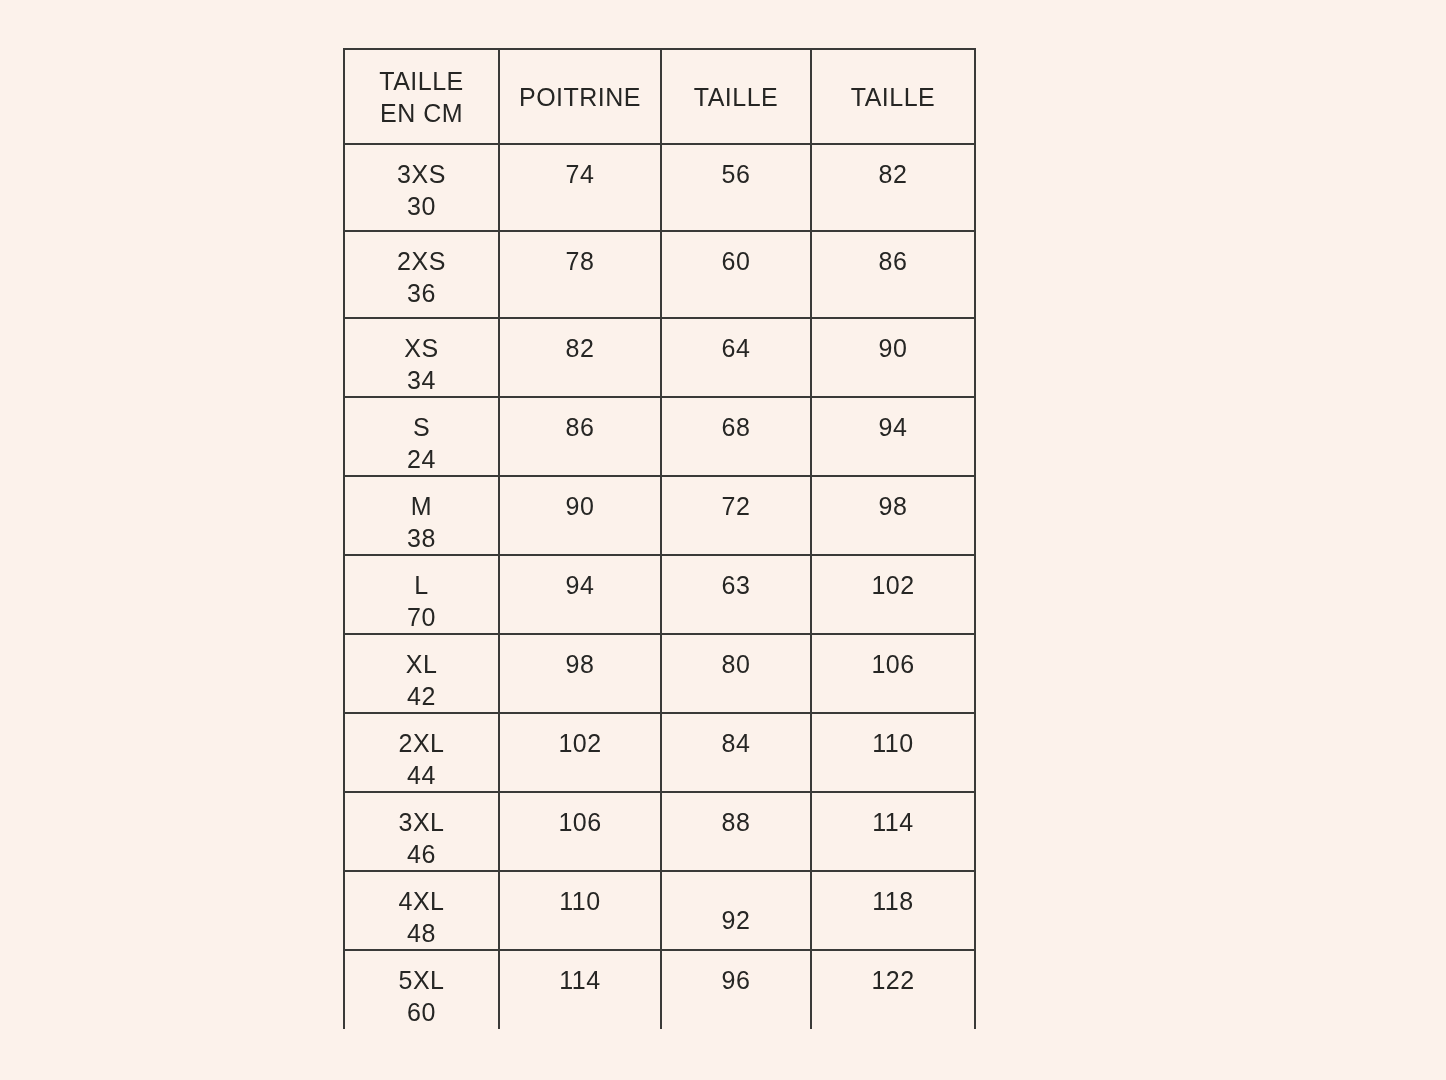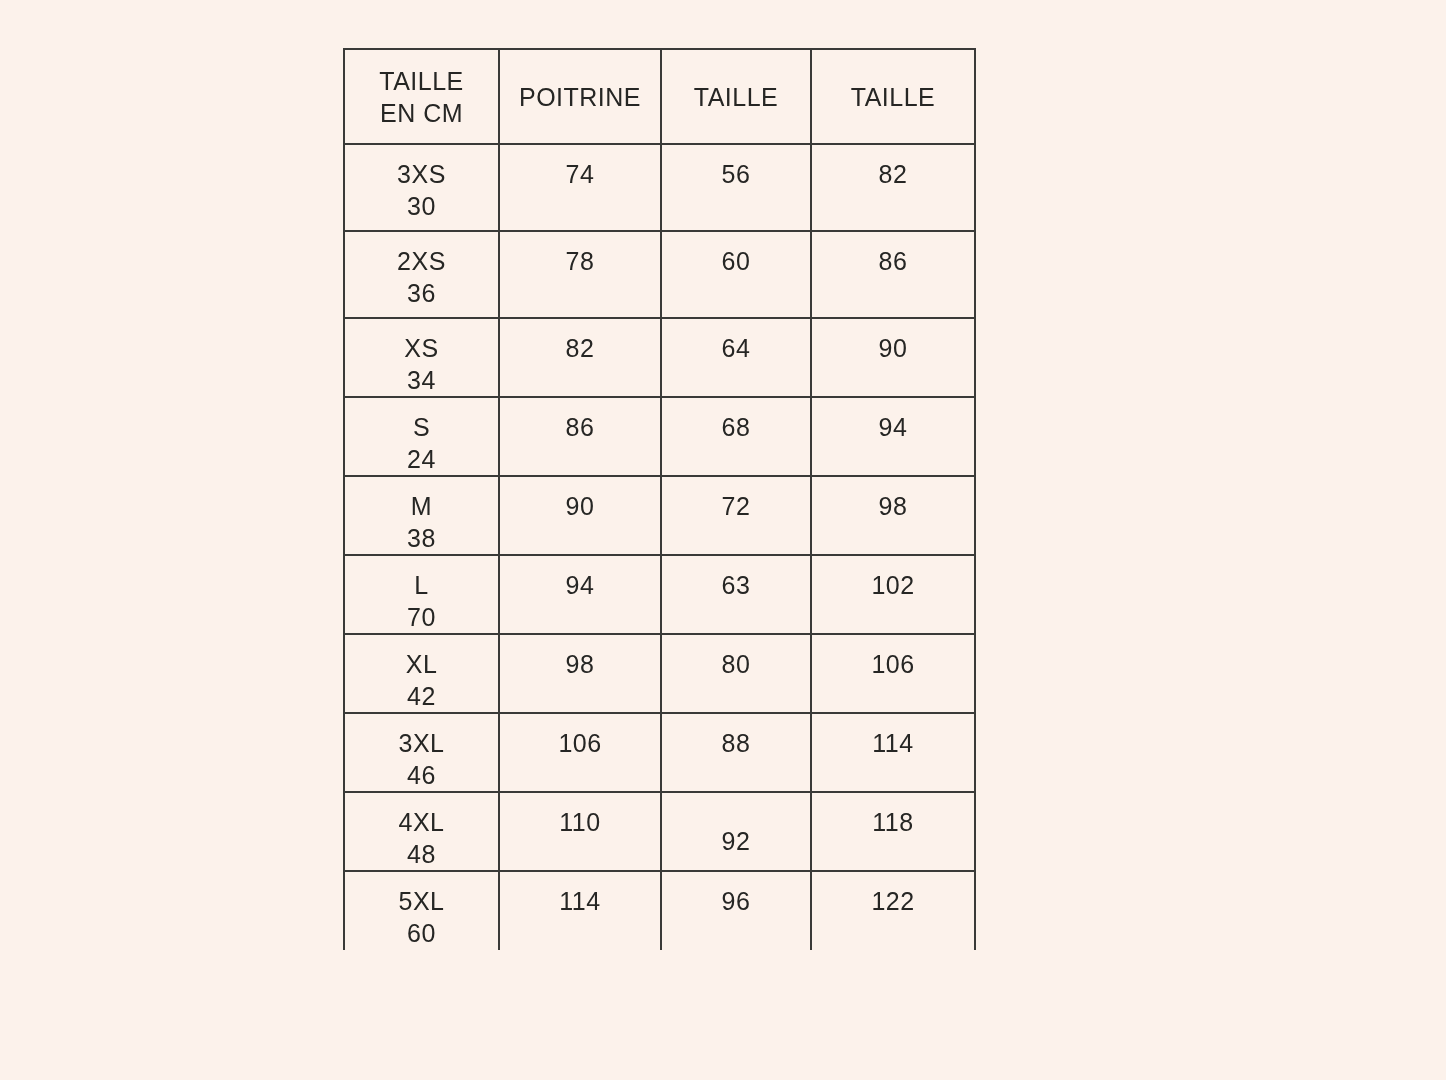--- a/index.html
+++ b/index.html
@@ -142,20 +142,29 @@
         <td class="two-line">
           <span>XL</span>
           <span>42</span>
         </td>
         <td>98</td>
         <td>80</td>
         <td>106</td>
       </tr>
       <tr>
         <td class="two-line">
+          <span>2XL</span>
+          <span>44</span>
+        </td>
+        <td>102</td>
+        <td>84</td>
+        <td>110</td>
+      </tr>
+      <tr>
+        <td class="two-line">
           <span>3XL</span>
           <span>46</span>
         </td>
         <td>106</td>
         <td>88</td>
         <td>114</td>
       </tr>
       <tr>
         <td class="two-line">
           <span>4XL</span>

